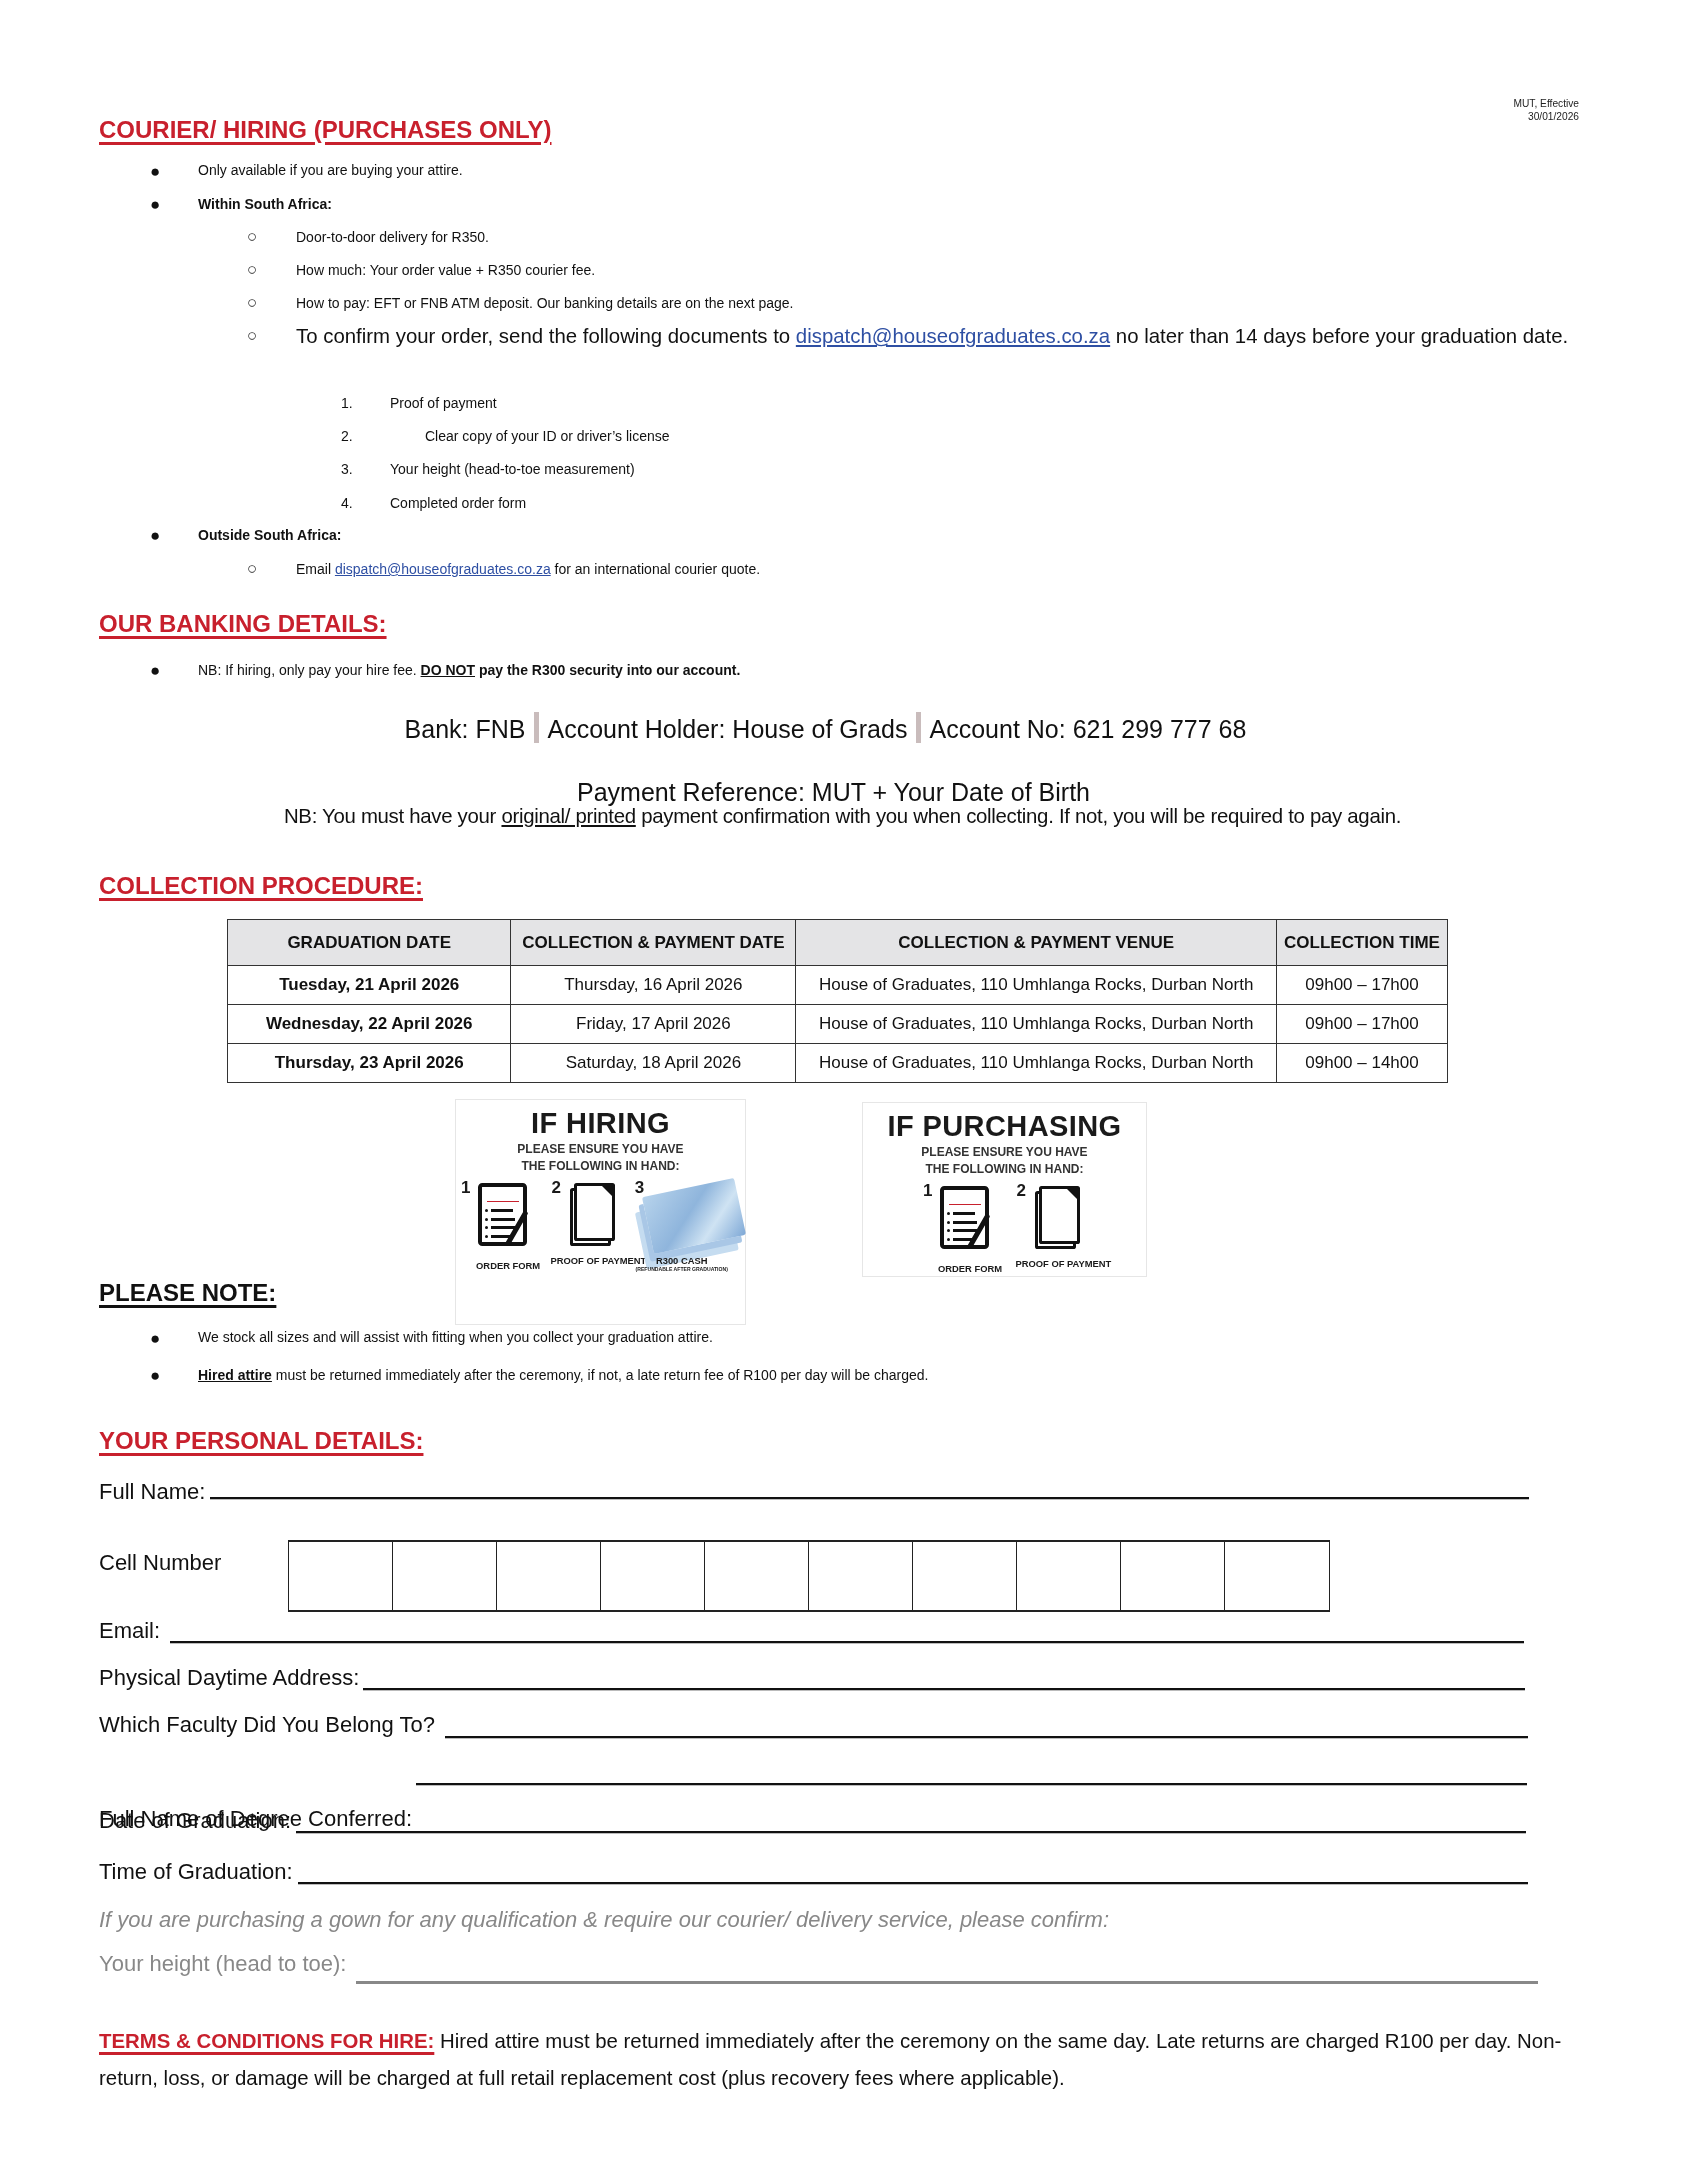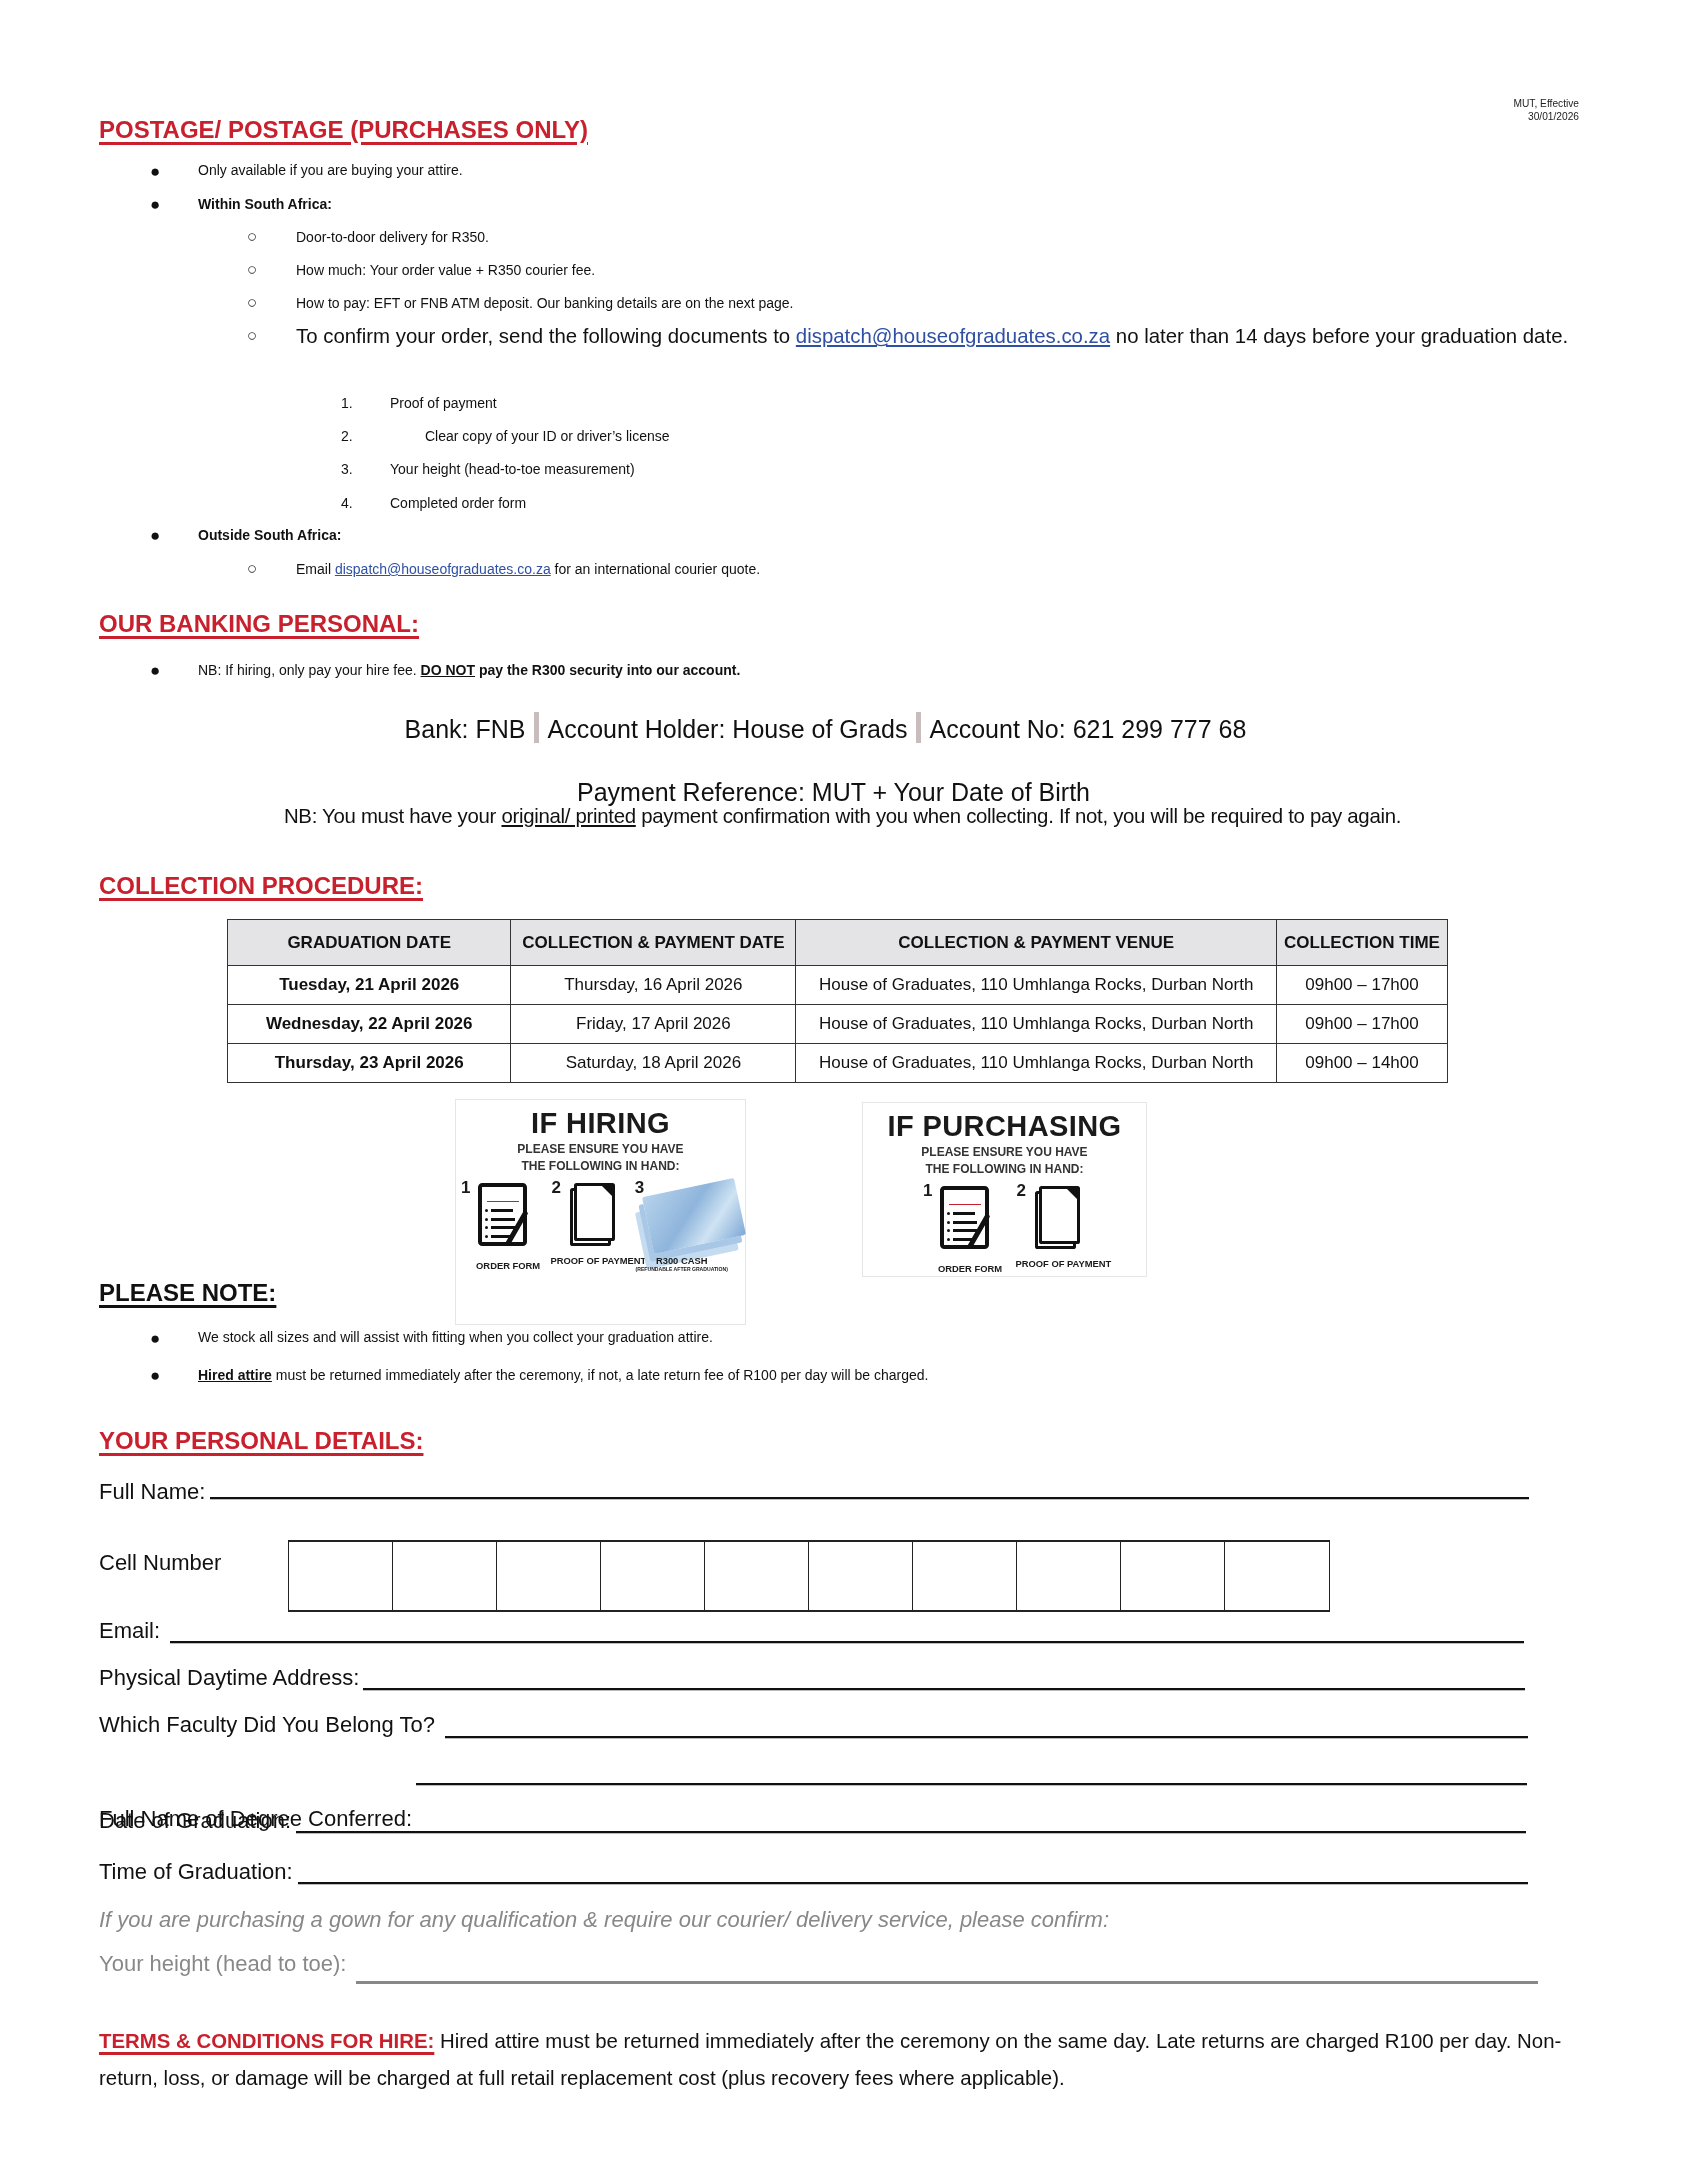--- a/index.html
+++ b/index.html
@@ -94,21 +94,21 @@
 </head>
 <body>
 
 <div class="page">
 
   <div class="effective">
     <div>MUT, Effective</div>
     <div>30/01/2026</div>
   </div>
 
-  <div class="h-red" style="top:116px;">POSTAGE/ POSTAGE (PURCHASES ONLY)</div>
+  <div class="h-red" style="top:116px;">COURIER/ HIRING (PURCHASES ONLY)</div>
 
   <span class="bullet" style="left:150px;top:162px;">●</span>
   <div class="line" style="left:198px;top:158px;">Only available if you are buying your attire.</div>
 
   <span class="bullet" style="left:150px;top:195px;">●</span>
   <div class="line bold" style="left:198px;top:192px;">Within South Africa:</div>
 
   <span class="obullet" style="left:247px;top:227px;">○</span>
   <div class="line" style="left:296px;top:225px;">Door-to-door delivery for R350.</div>
 
@@ -137,21 +137,21 @@
   <span class="bullet" style="left:150px;top:526px;">●</span>
   <div class="line bold" style="left:198px;top:523px;">Outside South Africa:</div>
 
   <span class="obullet" style="left:247px;top:559px;">○</span>
   <div class="line" style="left:296px;top:557px;">
     <span>Email</span>
     <a class="link">dispatch@houseofgraduates.co.za</a>
     <span>for an international courier quote.</span>
   </div>
 
-  <div class="h-red" style="top:610px;">OUR BANKING PERSONAL:</div>
+  <div class="h-red" style="top:610px;">OUR BANKING DETAILS:</div>
 
   <span class="bullet" style="left:150px;top:661px;">●</span>
   <div class="line" style="left:198px;top:658px;">
     <span>NB: If hiring, only pay your hire fee.</span>
     <span class="bold u">DO NOT</span>
     <span class="bold">pay the R300 security into our account.</span>
   </div>
 
   <div class="bank-row" style="top:712px;">
     <span>Bank: FNB</span><span class="sep"></span><span>Account Holder: House of Grads</span><span class="sep"></span><span>Account No: 621 299 777 68</span>

